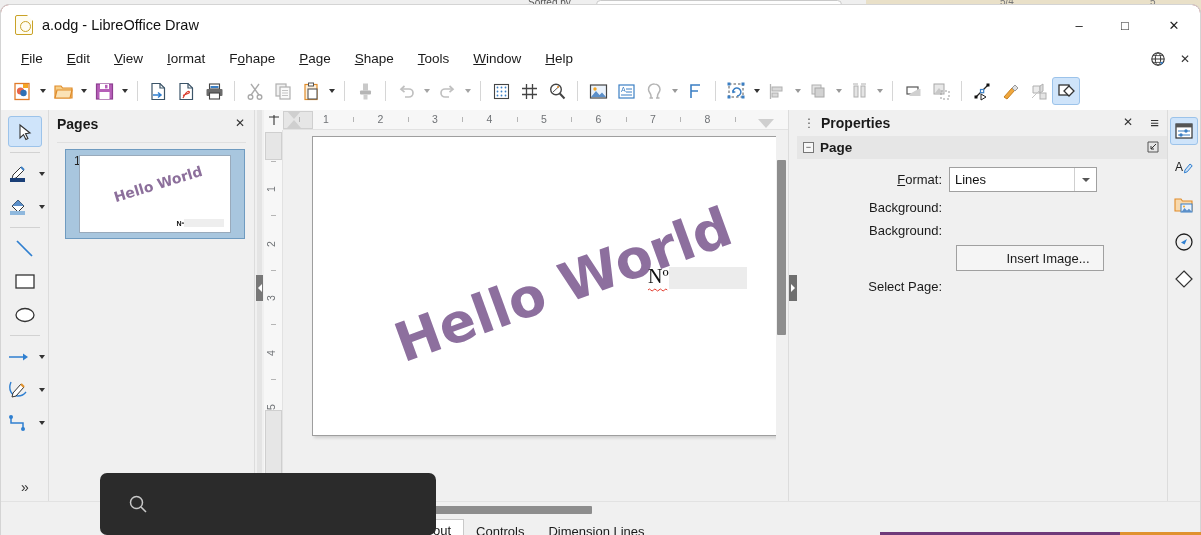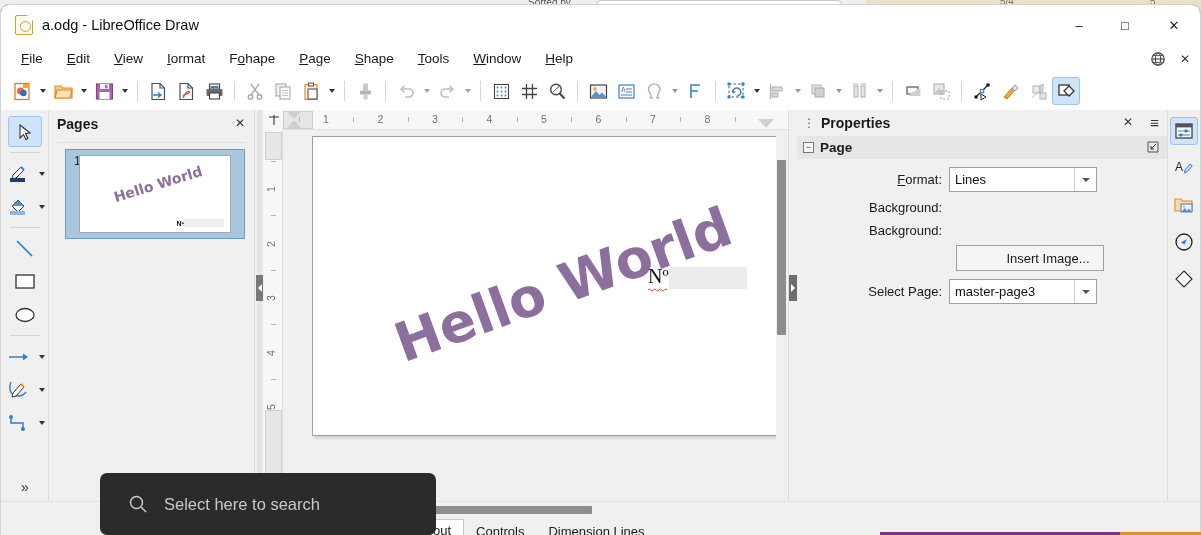--- a/index.html
+++ b/index.html
@@ -731,24 +731,20 @@
           <div class="plabel">Background:</div>
         </div>
         <div class="prow">
           <div class="plabel">Background:</div>
         </div>
         <div class="pbtnrow">
           <div class="pbtn">Insert Image...</div>
         </div>
         <div class="prow">
           <div class="plabel">Select Page:</div>
-          <div class="pcombo">
-            <span class="val">master-page3</span>
-            <span class="dd"></span>
-          </div>
         </div>
       </div>
 
       <div id="sb-rail">
         <div class="deck sel">
           <svg width="20" height="20" viewBox="0 0 20 20">
             <rect x="2" y="3" width="16" height="14" fill="#fff" stroke="#333" stroke-width="1.2"></rect>
             <rect x="2" y="3" width="16" height="3.4" fill="#555"></rect>
             <line x1="4" y1="10" x2="16" y2="10" stroke="#3b7fc4" stroke-width="1.2"></line>
             <circle cx="12" cy="10" r="1.7" fill="#3b7fc4"></circle>
@@ -798,17 +794,16 @@
 
 </div>
 
 <div id="searchoverlay">
   <span id="search-icon">
     <svg width="20" height="20" viewBox="0 0 20 20">
       <circle cx="8.5" cy="8.5" r="6" fill="none" stroke="#c9c9c9" stroke-width="1.5"></circle>
       <line x1="13" y1="13" x2="18" y2="18" stroke="#c9c9c9" stroke-width="1.5"></line>
     </svg>
   </span>
-  <span id="search-ph">Select here to search</span>
 </div>
 
 <div id="accent1"></div>
 <div id="accent2"></div>
 
 </body></html>

